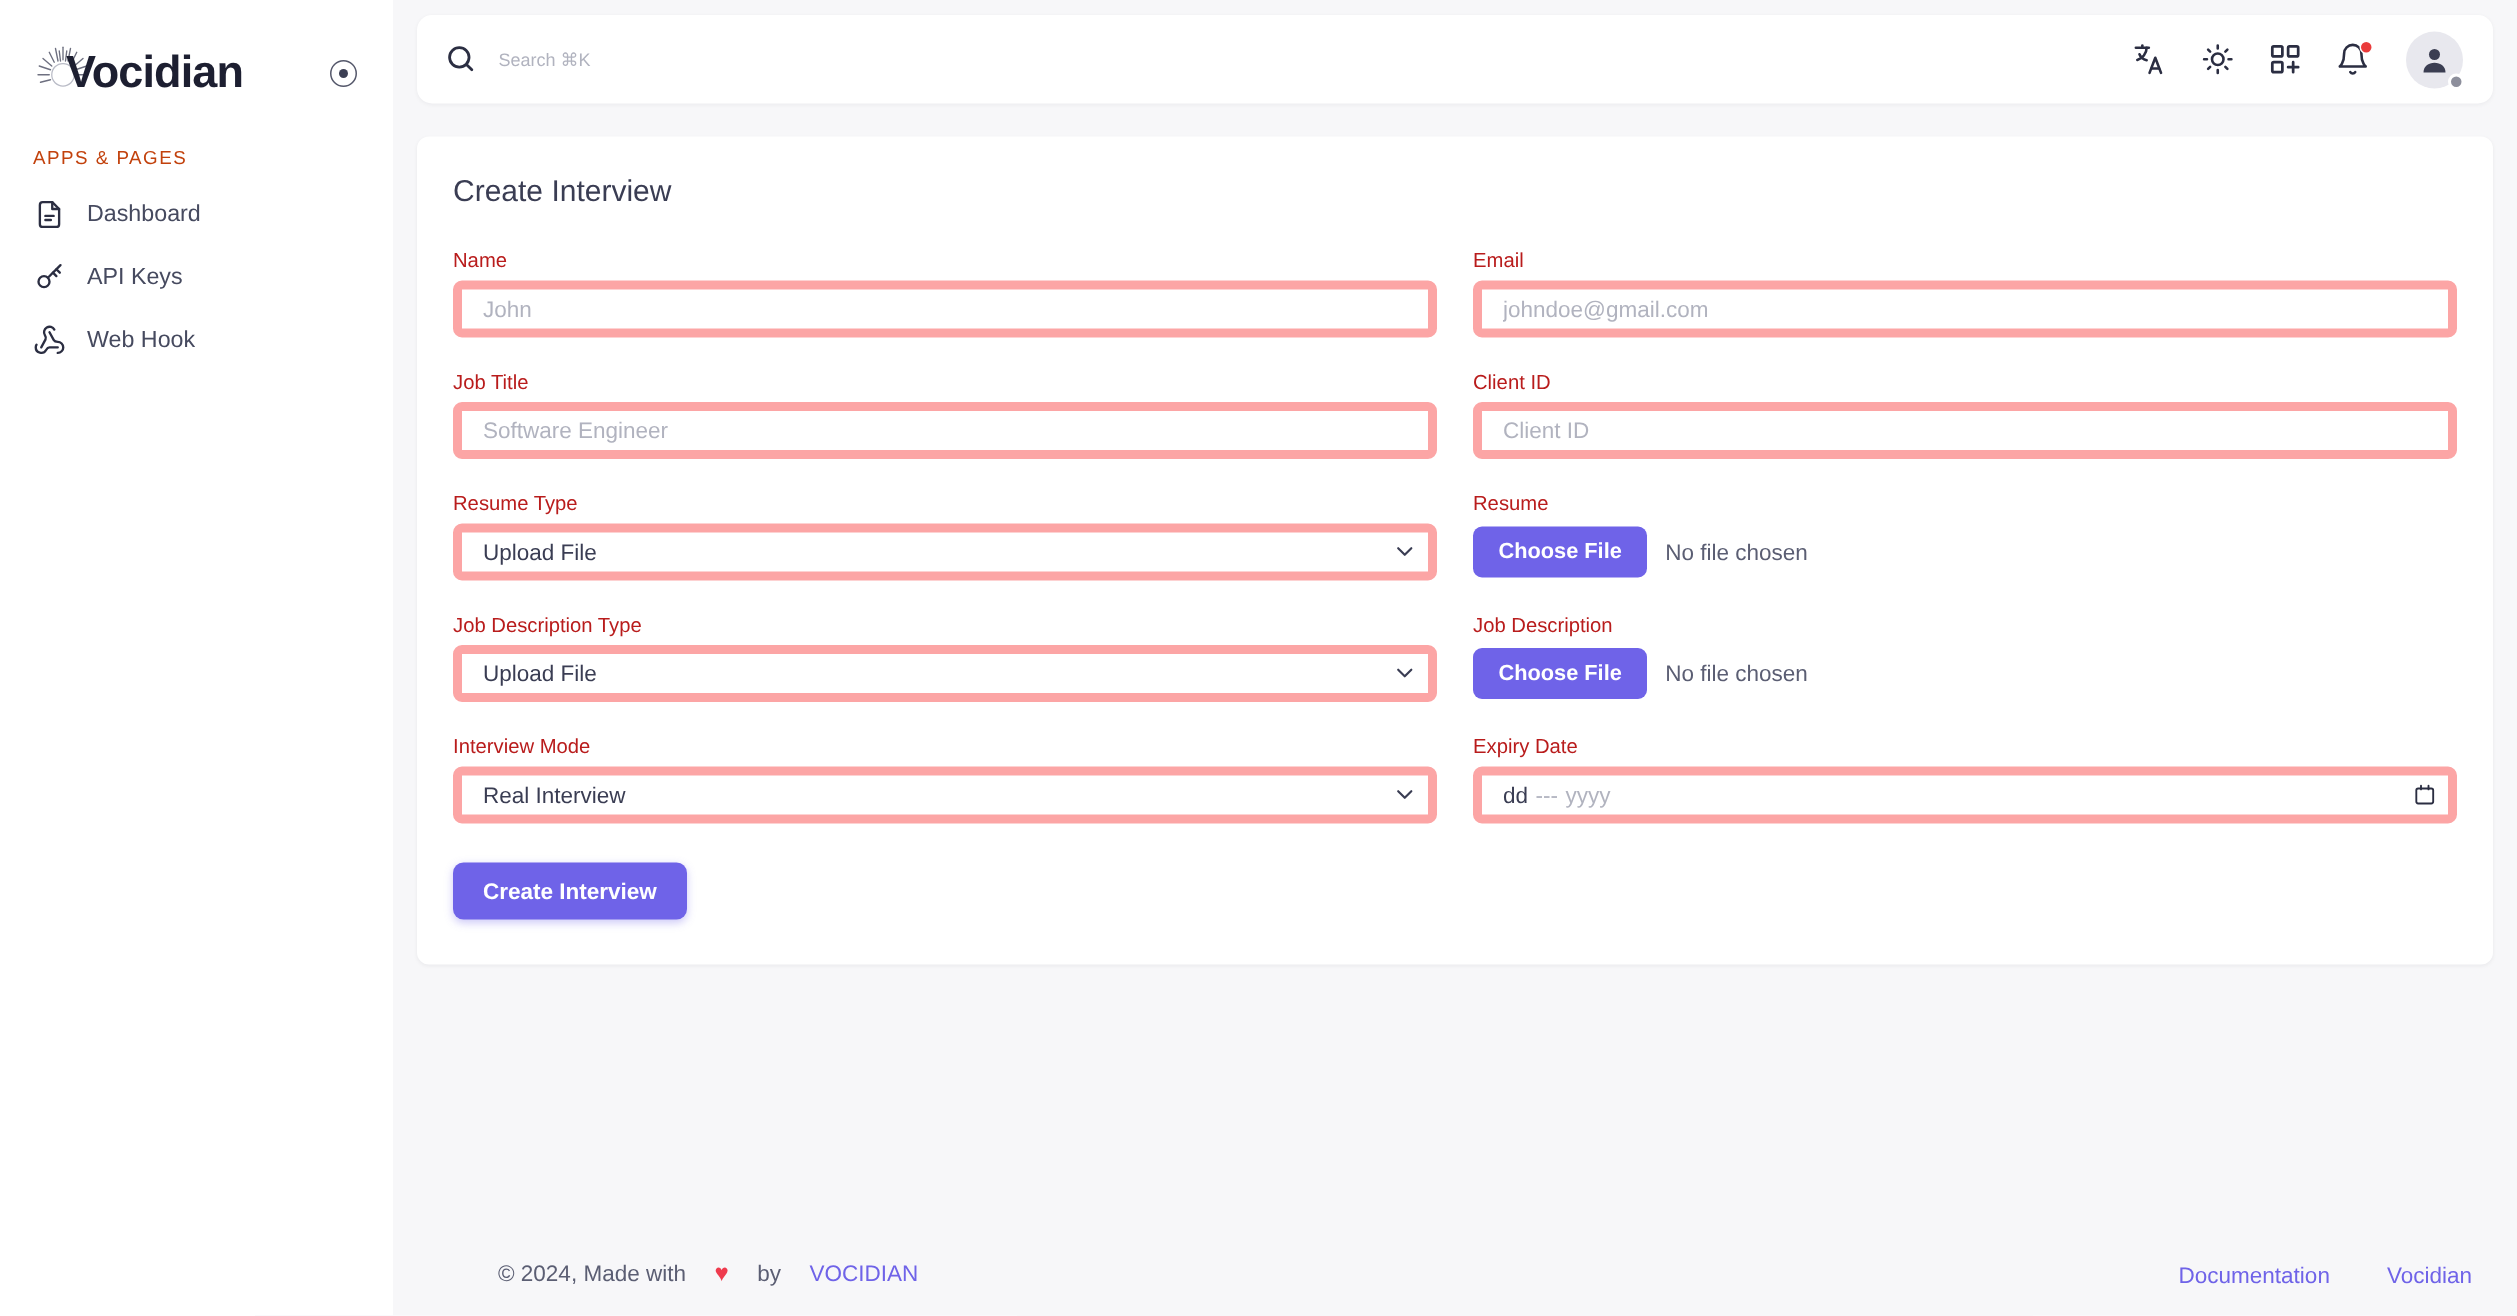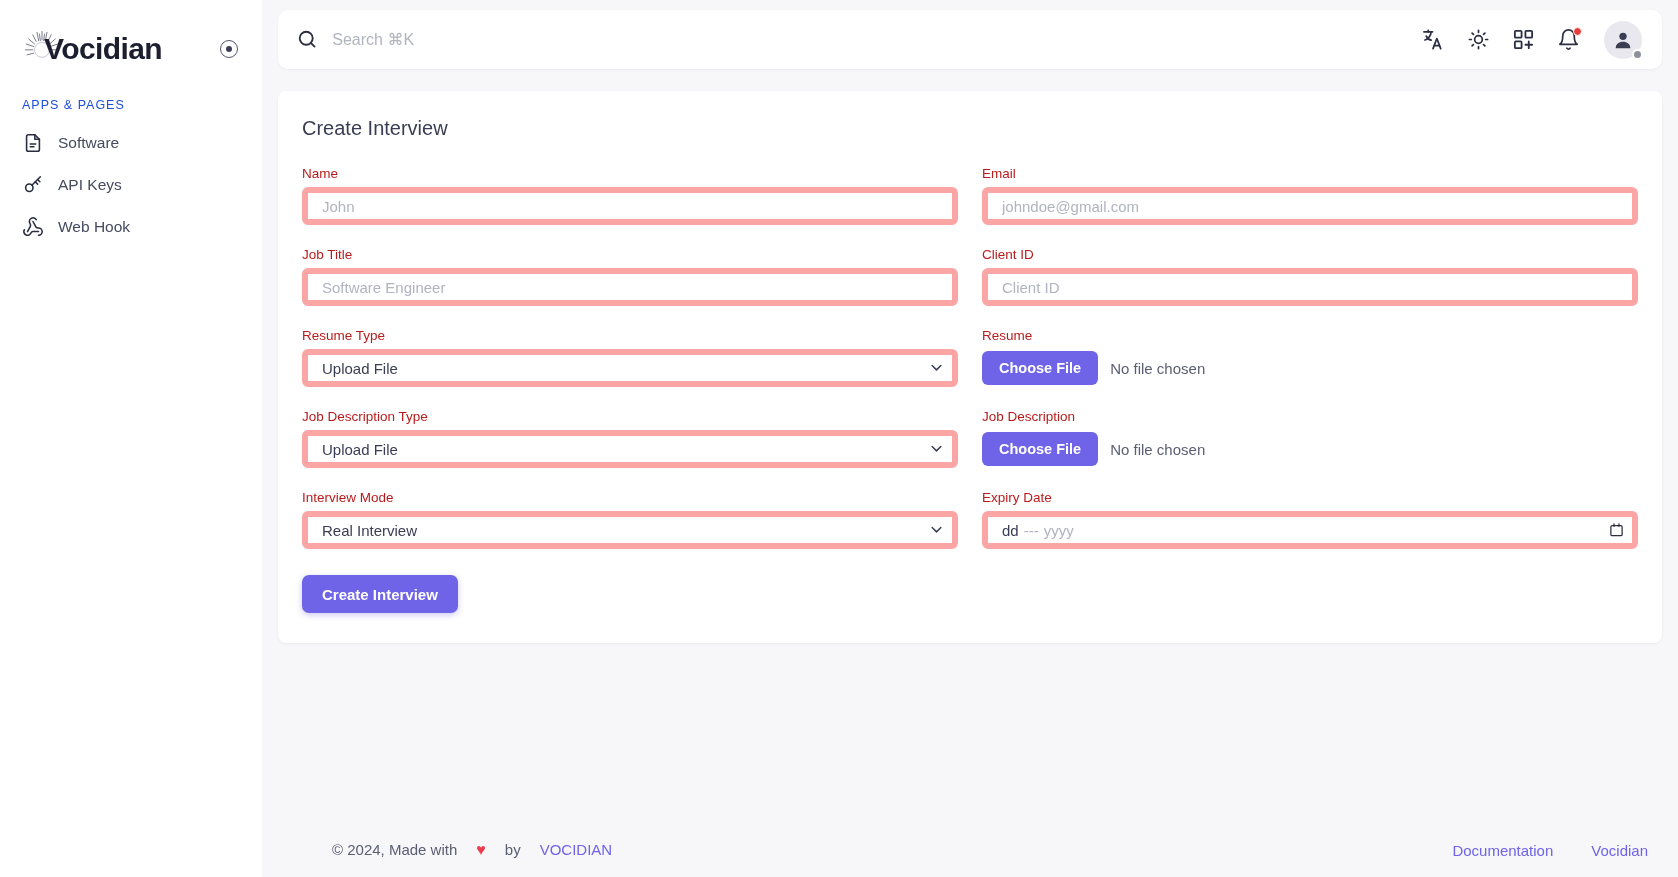--- a/index.html
+++ b/index.html
@@ -33,21 +33,21 @@
     width: 18px; height: 18px; border-radius: 50%;
     border: 1.6px solid #55586b; display: flex;
     align-items: center; justify-content: center;
     cursor: pointer;
   }
   .collapse-dot::after {
     content: ""; width: 6px; height: 6px; border-radius: 50%;
     background: #3c3f54;
   }
   .nav-heading {
-    font-size: 12.5px; letter-spacing: 1px; color: #1d4ed8;
+    font-size: 12.5px; letter-spacing: 1px; color: #c2410c;
     padding: 18px 0 10px 22px; text-transform: uppercase;
   }
   .nav-item {
     display: flex; align-items: center; gap: 14px;
     padding: 10px 0 10px 22px; cursor: pointer; color: #464a5f;
     font-size: 15.5px;
   }
   .nav-icon { width: 22px; height: 22px; display: block; flex: 0 0 22px; color: #2b2e42; }
 
   
@@ -57,21 +57,21 @@
     margin: 10px 16px 0 16px;
     height: 59px; background: #ffffff;
     border-radius: 10px;
     display: flex; align-items: center;
     padding: 0 20px 0 18px;
     box-shadow: 0 1px 3px rgba(25,25,40,.05);
   }
   .search-wrap { display: flex; align-items: center; gap: 14px; flex: 1; }
   .search-input {
     border: none; outline: none; background: transparent;
-    font-size: 16px; color: #ec4899; width: 100%;
+    font-size: 12px; color: #ec4899; width: 100%;
     font-family: "Liberation Sans", sans-serif;
   }
   .search-input::placeholder { color: #b1b3bf; }
   .topbar-icons { display: flex; align-items: center; gap: 22px; }
   .tb-icon { width: 23px; height: 23px; color: #2b2e42; cursor: pointer; position: relative; display:block; }
   .bell-wrap { position: relative; display: flex; }
   .bell-dot {
     position: absolute; top: -1px; right: -2px;
     width: 9px; height: 9px; border-radius: 50%; background: #ea3b3b;
     border: 1.5px solid #fff;
@@ -201,21 +201,21 @@
 
     <div class="nav-item">
       <span class="nav-icon">
         <svg viewBox="0 0 24 24" fill="none" stroke="currentColor" stroke-width="1.7" stroke-linecap="round" stroke-linejoin="round">
           <path d="M14 3H7a2 2 0 0 0-2 2v14a2 2 0 0 0 2 2h10a2 2 0 0 0 2-2V8z"></path>
           <path d="M14 3v5h5"></path>
             <path d="M9 13h6"></path>
             <path d="M9 16h4"></path>
         </svg>
       </span>
-      <span>Software</span>
+      <span>Dashboard</span>
     </div>
 
     <div class="nav-item">
       <span class="nav-icon">
         <svg viewBox="0 0 24 24" fill="none" stroke="currentColor" stroke-width="1.7" stroke-linecap="round" stroke-linejoin="round">
           <circle cx="8" cy="15" r="4"></circle>
           <path d="M10.8 12.2 20 3"></path>
             <path d="M17 6l2.5 2.5"></path>
             <path d="M14.5 8.5 17 11"></path>
         </svg>

